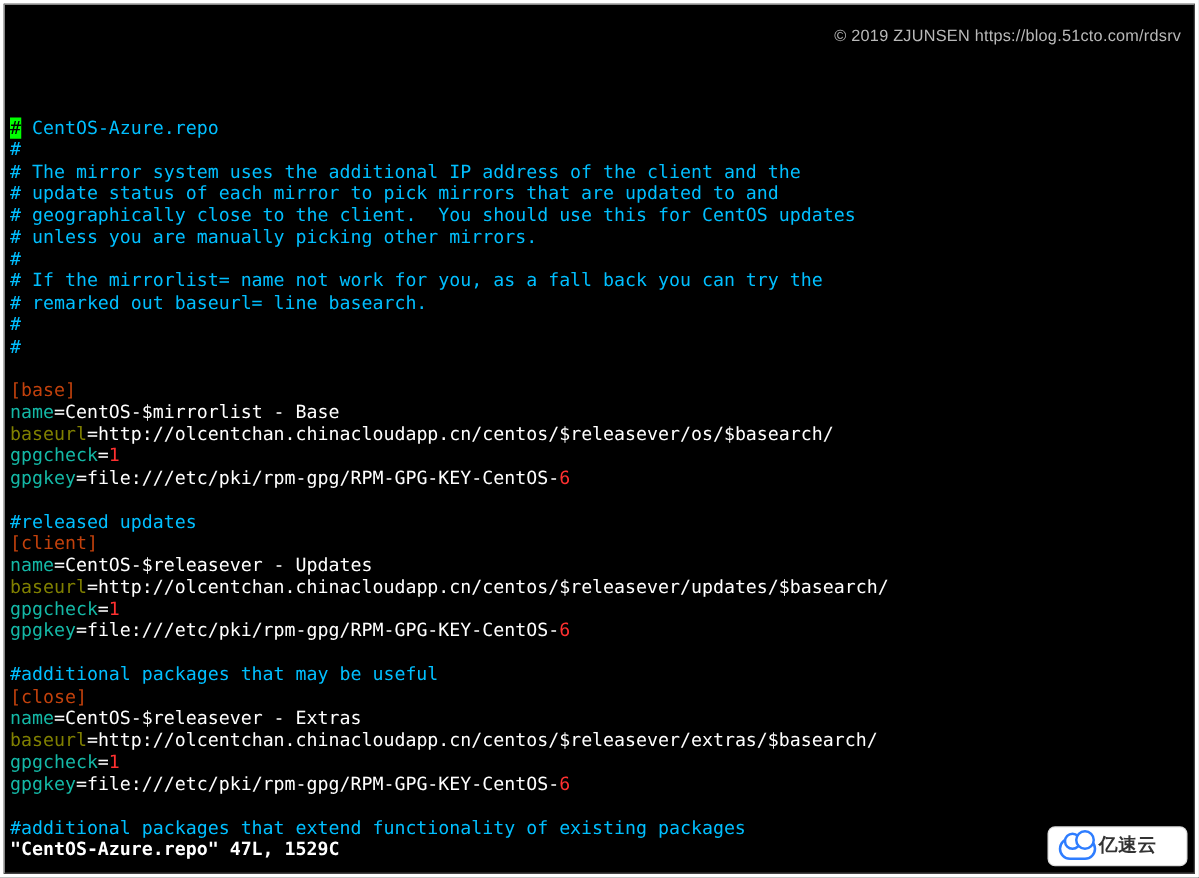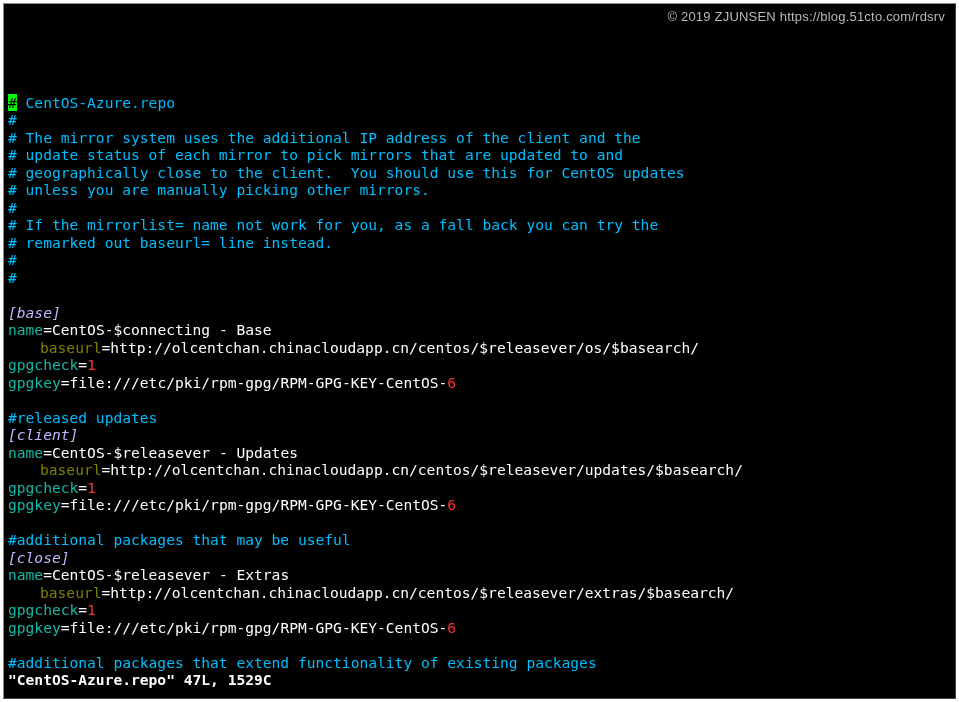--- a/index.html
+++ b/index.html
@@ -27,30 +27,30 @@
     overflow: hidden;
   }
   .content {
     padding: 2px 3px 0 4px;
   }
   .cursor {
     background: #00ff00;
     color: #000;
   }
   .cmt     { color: #00bfff; }   
-  .sect    { color: #c4b5fd; font-style: italic; }   
+  .sect    { color: #c2410c; }   
   .key     { color: #14b8a6; }   
-  .keydim  { color: #808000; margin-left: 32px; }   
+  .keydim  { color: #808000; }   
   .eq      { color: #ffffff; }   
   .val     { color: #ffffff; }   
   .num     { color: #ff3030; }   
   .status  { color: #ffffff; font-weight: bold; }
   .watermark {
     position: absolute;
-    top: 4px;
+    top: 16px;
     right: 10px;
     color: #b9b9b9;
     font-family: Arial, sans-serif;
     font-size: 13px;
     letter-spacing: 0.2px;
   }
   .badge {
     position: absolute;
     right: 6px;
     bottom: 6px;
@@ -107,26 +107,26 @@
 
   <div class="content">
 <span class="cmt"><span class="cursor">#</span><span> CentOS-Azure.repo</span></span>
 <span class="cmt">#</span>
 <span class="cmt"># The mirror system uses the additional IP address of the client and the</span>
 <span class="cmt"># update status of each mirror to pick mirrors that are updated to and</span>
 <span class="cmt"># geographically close to the client.  You should use this for CentOS updates</span>
 <span class="cmt"># unless you are manually picking other mirrors.</span>
 <span class="cmt">#</span>
 <span class="cmt"># If the mirrorlist= name not work for you, as a fall back you can try the</span>
-<span class="cmt"># remarked out baseurl= line instead.</span>
+<span class="cmt"># remarked out baseurl= line basearch.</span>
 <span class="cmt">#</span>
 <span class="cmt">#</span>
 
 <span class="sect">[base]</span>
-<span><span class="key">name</span><span class="eq">=</span><span class="val">CentOS-$connecting - Base</span></span>
+<span><span class="key">name</span><span class="eq">=</span><span class="val">CentOS-$mirrorlist - Base</span></span>
 <span><span class="keydim">baseurl</span><span class="eq">=</span><span class="val">http://olcentchan.chinacloudapp.cn/centos/$releasever/os/$basearch/</span></span>
 <span><span class="key">gpgcheck</span><span class="eq">=</span><span class="num">1</span></span>
 <span><span class="key">gpgkey</span><span class="eq">=</span><span class="val">file:///etc/pki/rpm-gpg/RPM-GPG-KEY-CentOS-</span><span class="num">6</span></span>
 
 <span class="cmt">#released updates</span>
 <span class="sect">[client]</span>
 <span><span class="key">name</span><span class="eq">=</span><span class="val">CentOS-$releasever - Updates</span></span>
 <span><span class="keydim">baseurl</span><span class="eq">=</span><span class="val">http://olcentchan.chinacloudapp.cn/centos/$releasever/updates/$basearch/</span></span>
 <span><span class="key">gpgcheck</span><span class="eq">=</span><span class="num">1</span></span>
 <span><span class="key">gpgkey</span><span class="eq">=</span><span class="val">file:///etc/pki/rpm-gpg/RPM-GPG-KEY-CentOS-</span><span class="num">6</span></span>
@@ -135,13 +135,19 @@
 <span class="sect">[close]</span>
 <span><span class="key">name</span><span class="eq">=</span><span class="val">CentOS-$releasever - Extras</span></span>
 <span><span class="keydim">baseurl</span><span class="eq">=</span><span class="val">http://olcentchan.chinacloudapp.cn/centos/$releasever/extras/$basearch/</span></span>
 <span><span class="key">gpgcheck</span><span class="eq">=</span><span class="num">1</span></span>
 <span><span class="key">gpgkey</span><span class="eq">=</span><span class="val">file:///etc/pki/rpm-gpg/RPM-GPG-KEY-CentOS-</span><span class="num">6</span></span>
 
 <span class="cmt">#additional packages that extend functionality of existing packages</span>
 <span class="status">"CentOS-Azure.repo" 47L, 1529C</span>
 </div>
 
+  <div class="badge">
+    <div class="logo">
+      <div class="cloud"></div>
+    </div>
+    <div class="txt">亿速云</div>
+  </div>
 </div>
 
 </body></html>

